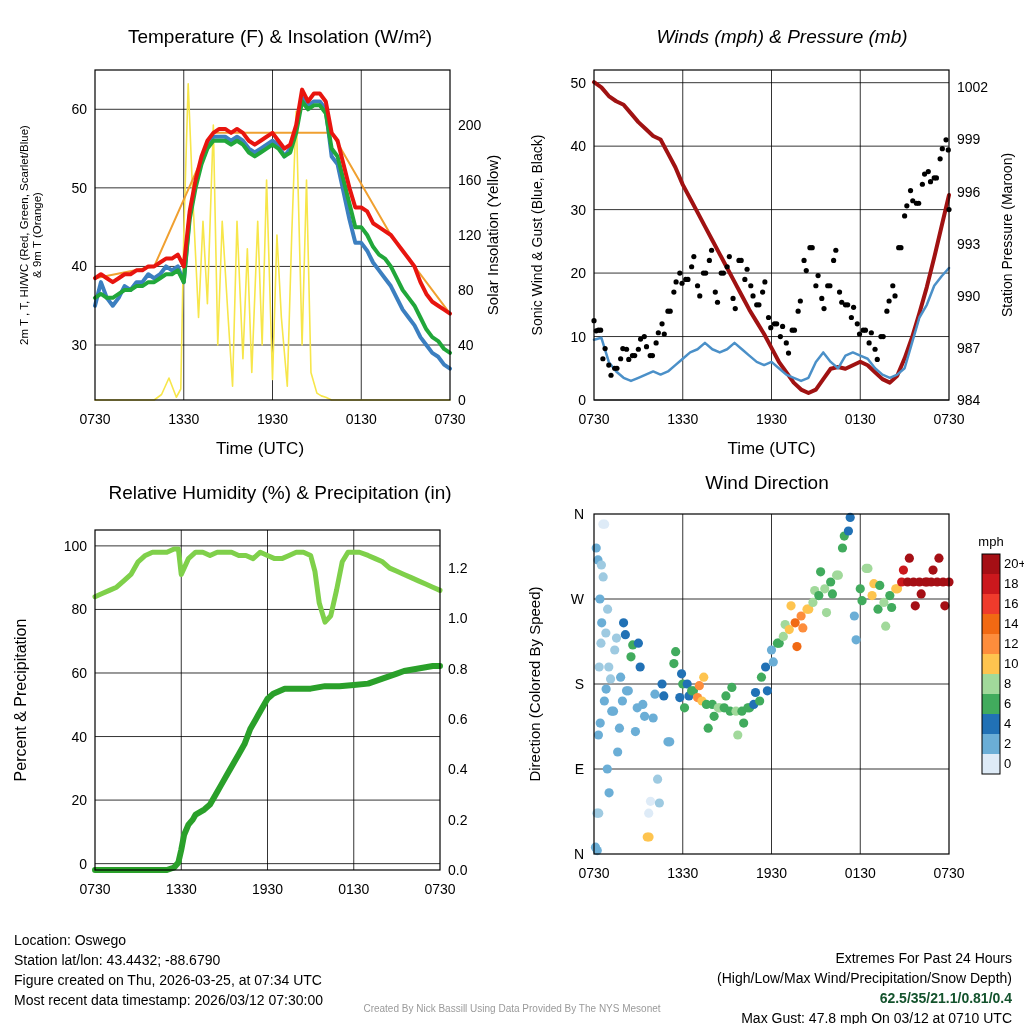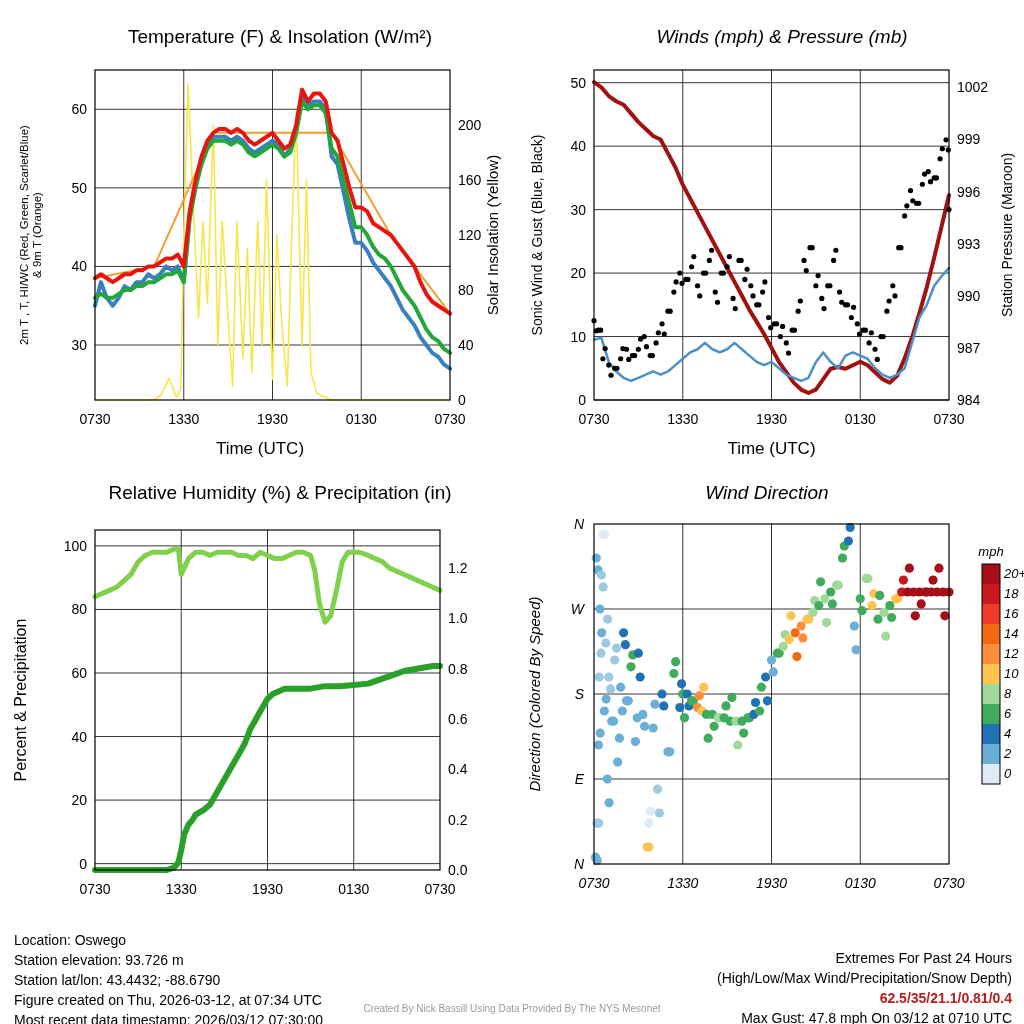--- a/index.html
+++ b/index.html
@@ -4,21 +4,21 @@
 <style>
   html,body{margin:0;padding:0;}
   body{width:1024px;height:1024px;background:#ffffff;font-family:"Liberation Sans",sans-serif;color:#000;overflow:hidden;}
   .page{position:relative;width:1024px;height:1024px;}
   .panel{position:absolute;}
   .ptitle{position:absolute;text-align:center;font-size:19px;margin-left:20px;}
   svg{display:block;}
   .footL{position:absolute;left:14px;top:930px;font-size:14px;line-height:20px;}
   .footR{position:absolute;right:12px;top:948px;font-size:14px;line-height:20px;text-align:right;}
   .credit{position:absolute;width:1024px;top:1003px;text-align:center;font-size:10px;color:#9a9a9a;}
-  .red{color:#b91c1c;font-weight:bold;}
+  .red{color:#14532d;font-weight:bold;}
 </style>
 </head>
 <body>
 
 <div class="page">
 
   <div class="panel" style="left:0;top:0;width:520px;height:470px;">
     <div class="ptitle" style="left:0;top:26px;width:520px;">Temperature (F) &amp; Insolation (W/m²)</div>
     <svg id="svg-temp" width="520" height="470">
         <line x1="183.75" y1="70" x2="183.75" y2="400" stroke="#000" stroke-width="0.8"></line>
@@ -248,21 +248,21 @@
         <text x="448" y="110.77777777777777" font-family="Liberation Sans, sans-serif" font-size="14" fill="#000" text-anchor="start">1.2</text>
         <text x="95" y="432" font-family="Liberation Sans, sans-serif" font-size="14" fill="#000" text-anchor="middle">0730</text>
         <text x="181.25" y="432" font-family="Liberation Sans, sans-serif" font-size="14" fill="#000" text-anchor="middle">1330</text>
         <text x="267.5" y="432" font-family="Liberation Sans, sans-serif" font-size="14" fill="#000" text-anchor="middle">1930</text>
         <text x="353.75" y="432" font-family="Liberation Sans, sans-serif" font-size="14" fill="#000" text-anchor="middle">0130</text>
         <text x="440" y="432" font-family="Liberation Sans, sans-serif" font-size="14" fill="#000" text-anchor="middle">0730</text>
         <text x="26" y="238" font-family="Liberation Sans, sans-serif" font-size="16" fill="#000" text-anchor="middle" transform="rotate(-90,26,238)">Percent &amp; Precipitation</text>
       </svg>
   </div>
 
-  <div class="panel" style="left:512px;top:462px;width:512px;height:460px;font-style:italic;">
+  <div class="panel" style="left:512px;top:452px;width:512px;height:460px;">
     <div class="ptitle" style="left:0;top:20px;width:470px;">Wind Direction</div>
     <svg id="svg-wd" width="512" height="460">
         <line x1="170.75" y1="62" x2="170.75" y2="402" stroke="#000" stroke-width="0.8"></line>
         <line x1="259.5" y1="62" x2="259.5" y2="402" stroke="#000" stroke-width="0.8"></line>
         <line x1="348.25" y1="62" x2="348.25" y2="402" stroke="#000" stroke-width="0.8"></line>
         <line x1="82" y1="317" x2="437" y2="317" stroke="#000" stroke-width="0.8"></line>
         <line x1="82" y1="232" x2="437" y2="232" stroke="#000" stroke-width="0.8"></line>
         <line x1="82" y1="147" x2="437" y2="147" stroke="#000" stroke-width="0.8"></line>
         <circle cx="83.47916666666667" cy="395.2" r="4.6" fill="#6baed6"></circle>
         <circle cx="85.25416666666666" cy="398.6" r="4.6" fill="#6baed6"></circle>
@@ -451,23 +451,22 @@
         <rect x="470" y="282" width="18" height="20" fill="#6baed6" stroke="none"></rect>
         <text x="492" y="296" font-family="Liberation Sans, sans-serif" font-size="13" fill="#000" text-anchor="start">2</text>
         <rect x="470" y="302" width="18" height="20" fill="#deebf7" stroke="none"></rect>
         <text x="492" y="316" font-family="Liberation Sans, sans-serif" font-size="13" fill="#000" text-anchor="start">0</text>
         <rect x="470" y="102" width="18" height="220" fill="none" stroke="#000" stroke-width="1"></rect>
       </svg>
   </div>
 
   <div class="footL">
     <div>Location: Oswego</div>
-    <div>Station elevation: 93.726 m</div>
     <div>Station lat/lon: 43.4432; -88.6790</div>
-    <div>Figure created on Thu, 2026-03-12, at 07:34 UTC</div>
+    <div>Figure created on Thu, 2026-03-25, at 07:34 UTC</div>
     <div>Most recent data timestamp: 2026/03/12 07:30:00</div>
   </div>
 
   <div class="footR">
     <div>Extremes For Past 24 Hours</div>
     <div>(High/Low/Max Wind/Precipitation/Snow Depth)</div>
     <div class="red">62.5/35/21.1/0.81/0.4</div>
     <div>Max Gust: 47.8 mph On 03/12 at 0710 UTC</div>
   </div>
 

